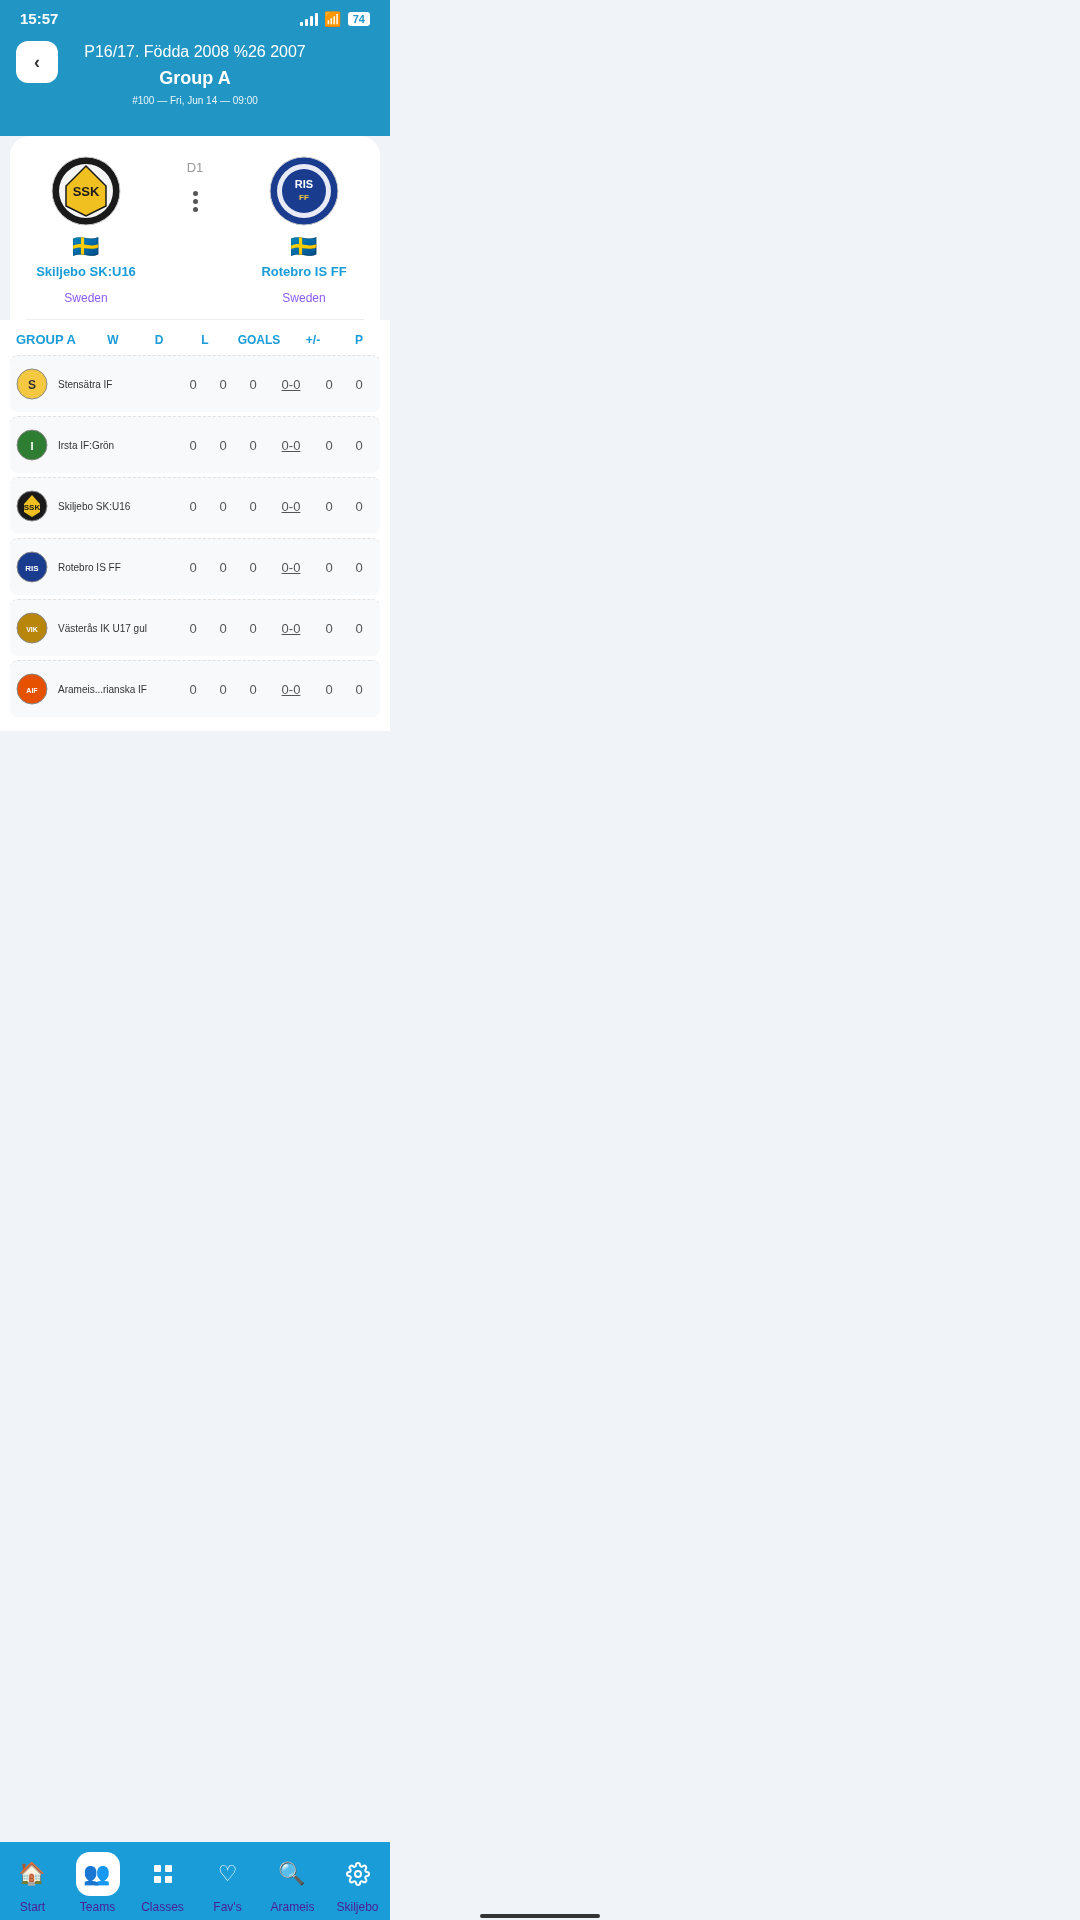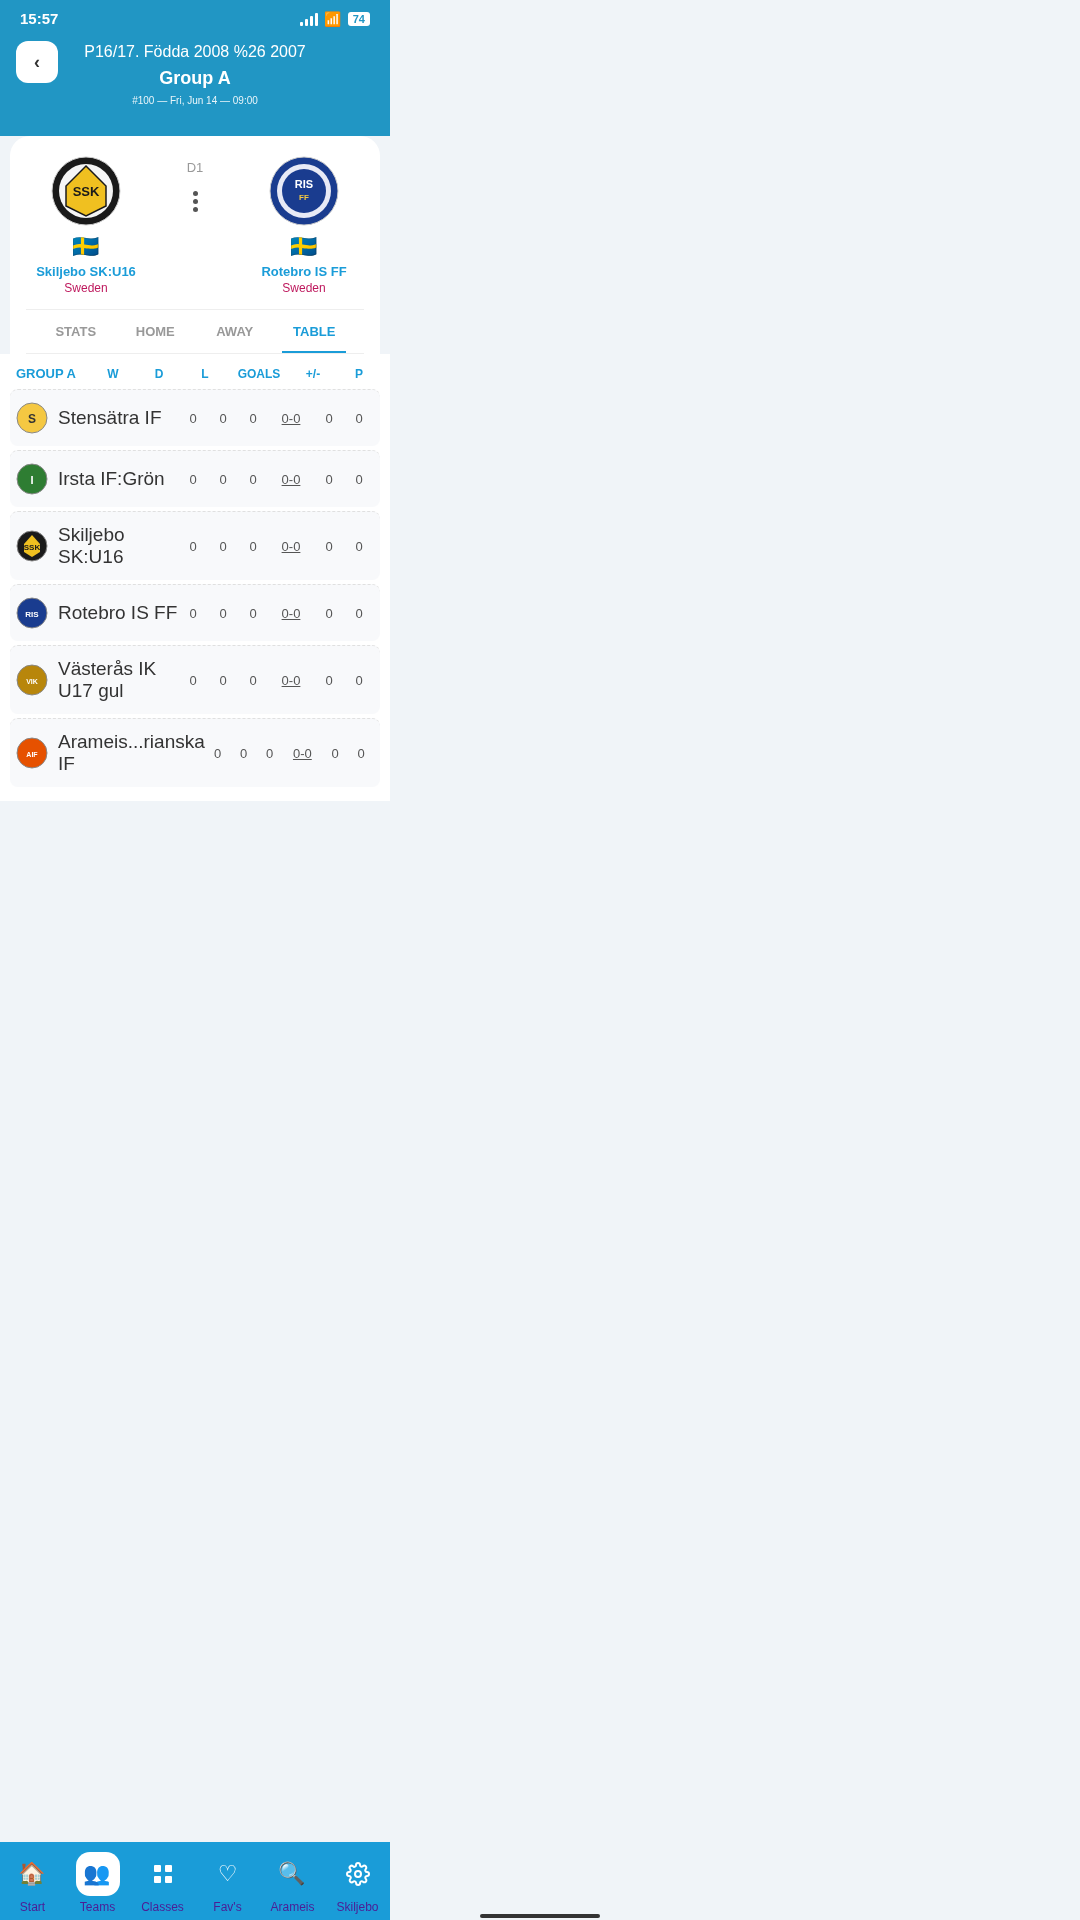--- a/index.html
+++ b/index.html
@@ -137,23 +137,23 @@
       font-size: 22px;
       margin-bottom: 4px;
     }
     .team-name {
       color: #1a9cd8;
       font-size: 13px;
       font-weight: 700;
       text-align: center;
     }
     .team-country {
-      color: #be185d;
+      color: #8b5cf6;
       font-size: 12px;
-      margin-top: 2px;
+      margin-top: 12px;
     }
     .match-center {
       display: flex;
       flex-direction: column;
       align-items: center;
       justify-content: center;
       padding-top: 4px;
     }
     .match-division {
       color: #999;
@@ -253,21 +253,21 @@
       margin-right: 10px;
       display: flex;
       align-items: center;
       justify-content: center;
       font-size: 16px;
       flex-shrink: 0;
       overflow: hidden;
     }
     .team-row-name {
       flex: 1;
-      font-size: 19px;
+      font-size: 10px;
       color: #333;
       font-weight: 500;
     }
     .col-val {
       width: 30px;
       text-align: center;
       font-size: 13px;
       color: #555;
     }
     .col-val.goals {
@@ -395,26 +395,20 @@
           </svg>
         </div>
         <span class="team-flag">🇸🇪</span>
         <span class="team-name">Rotebro IS FF</span>
         <span class="team-country">Sweden</span>
       </div>
     </div>
 
     <div class="separator-line"></div>
 
-    <div class="tabs">
-      <div class="tab">STATS</div>
-      <div class="tab">HOME</div>
-      <div class="tab">AWAY</div>
-      <div class="tab active">TABLE</div>
-    </div>
   </div>
 
   <div class="table-section">
 
     <div class="group-header">
       <span class="group-name">GROUP A</span>
       <span class="col-header">W</span>
       <span class="col-header">D</span>
       <span class="col-header">L</span>
       <span class="col-header goals">GOALS</span>

